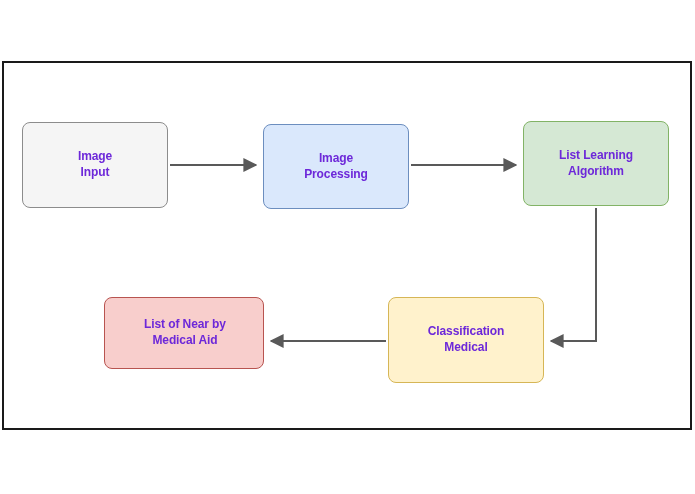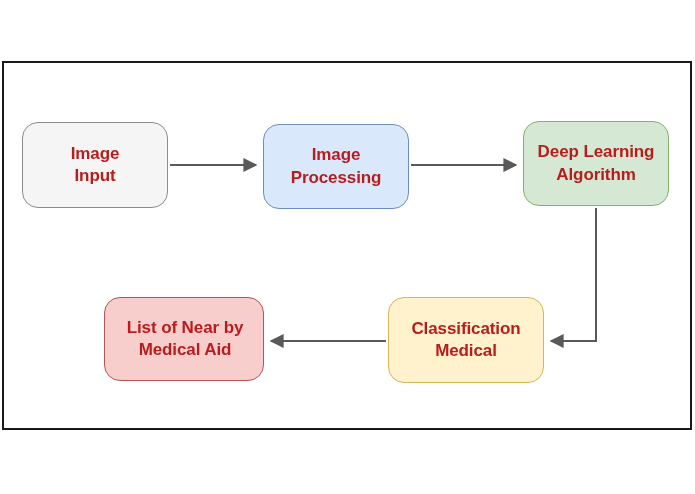--- a/index.html
+++ b/index.html
@@ -21,31 +21,31 @@
     top: 61px;
     width: 690px;
     height: 369px;
     border: 2px solid #1a1a1a;
     box-sizing: border-box;
     background: #ffffff;
   }
   .node {
     position: absolute;
     box-sizing: border-box;
-    border-radius: 16px;
+    border-radius: 8px;
     border-width: 1.5px;
     border-style: solid;
     display: flex;
     align-items: center;
     justify-content: center;
     text-align: center;
     font-weight: bold;
-    font-size: 17px;
+    font-size: 12px;
     line-height: 1.32;
-    color: #b91c1c;
+    color: #6d28d9;
     letter-spacing: -0.1px;
     white-space: pre-line;
     padding: 2px 4px;
   }
   #svg-edges {
     position: absolute;
     left: 0;
     top: 0;
     width: 695px;
     height: 494px;
@@ -74,21 +74,21 @@
         <path d="M 596 208 L 596 341 L 551 341" fill="none" stroke="#595959" stroke-width="2" stroke-linejoin="miter" marker-end="url(#arrow-left)"></path>
         <path d="M 386 341 L 271 341" fill="none" stroke="#595959" stroke-width="2" stroke-linejoin="miter" marker-end="url(#arrow-left)"></path>
       </g>
   </svg>
 
   <div id="node-layer">
       <div class="node" style="left: 22px; top: 122px; width: 146px; height: 86px; background: rgb(245, 245, 245); border-color: rgb(140, 140, 140);">Image
 Input</div>
       <div class="node" style="left: 263px; top: 124px; width: 146px; height: 85px; background: rgb(218, 232, 252); border-color: rgb(108, 142, 191);">Image
 Processing</div>
-      <div class="node" style="left: 523px; top: 121px; width: 146px; height: 85px; background: rgb(213, 232, 212); border-color: rgb(130, 179, 102);">Deep Learning
+      <div class="node" style="left: 523px; top: 121px; width: 146px; height: 85px; background: rgb(213, 232, 212); border-color: rgb(130, 179, 102);">List Learning
 Algorithm</div>
       <div class="node" style="left: 388px; top: 297px; width: 156px; height: 86px; background: rgb(255, 242, 204); border-color: rgb(214, 182, 86);">Classification
 Medical</div>
-      <div class="node" style="left: 104px; top: 297px; width: 160px; height: 84px; background: rgb(248, 206, 204); border-color: rgb(184, 84, 80); padding-left: 6px;">List of Near by
+      <div class="node" style="left: 104px; top: 297px; width: 160px; height: 72px; background: rgb(248, 206, 204); border-color: rgb(184, 84, 80); padding-left: 6px;">List of Near by
 Medical Aid</div>
     </div>
 
 </div>
 
 </body></html>

